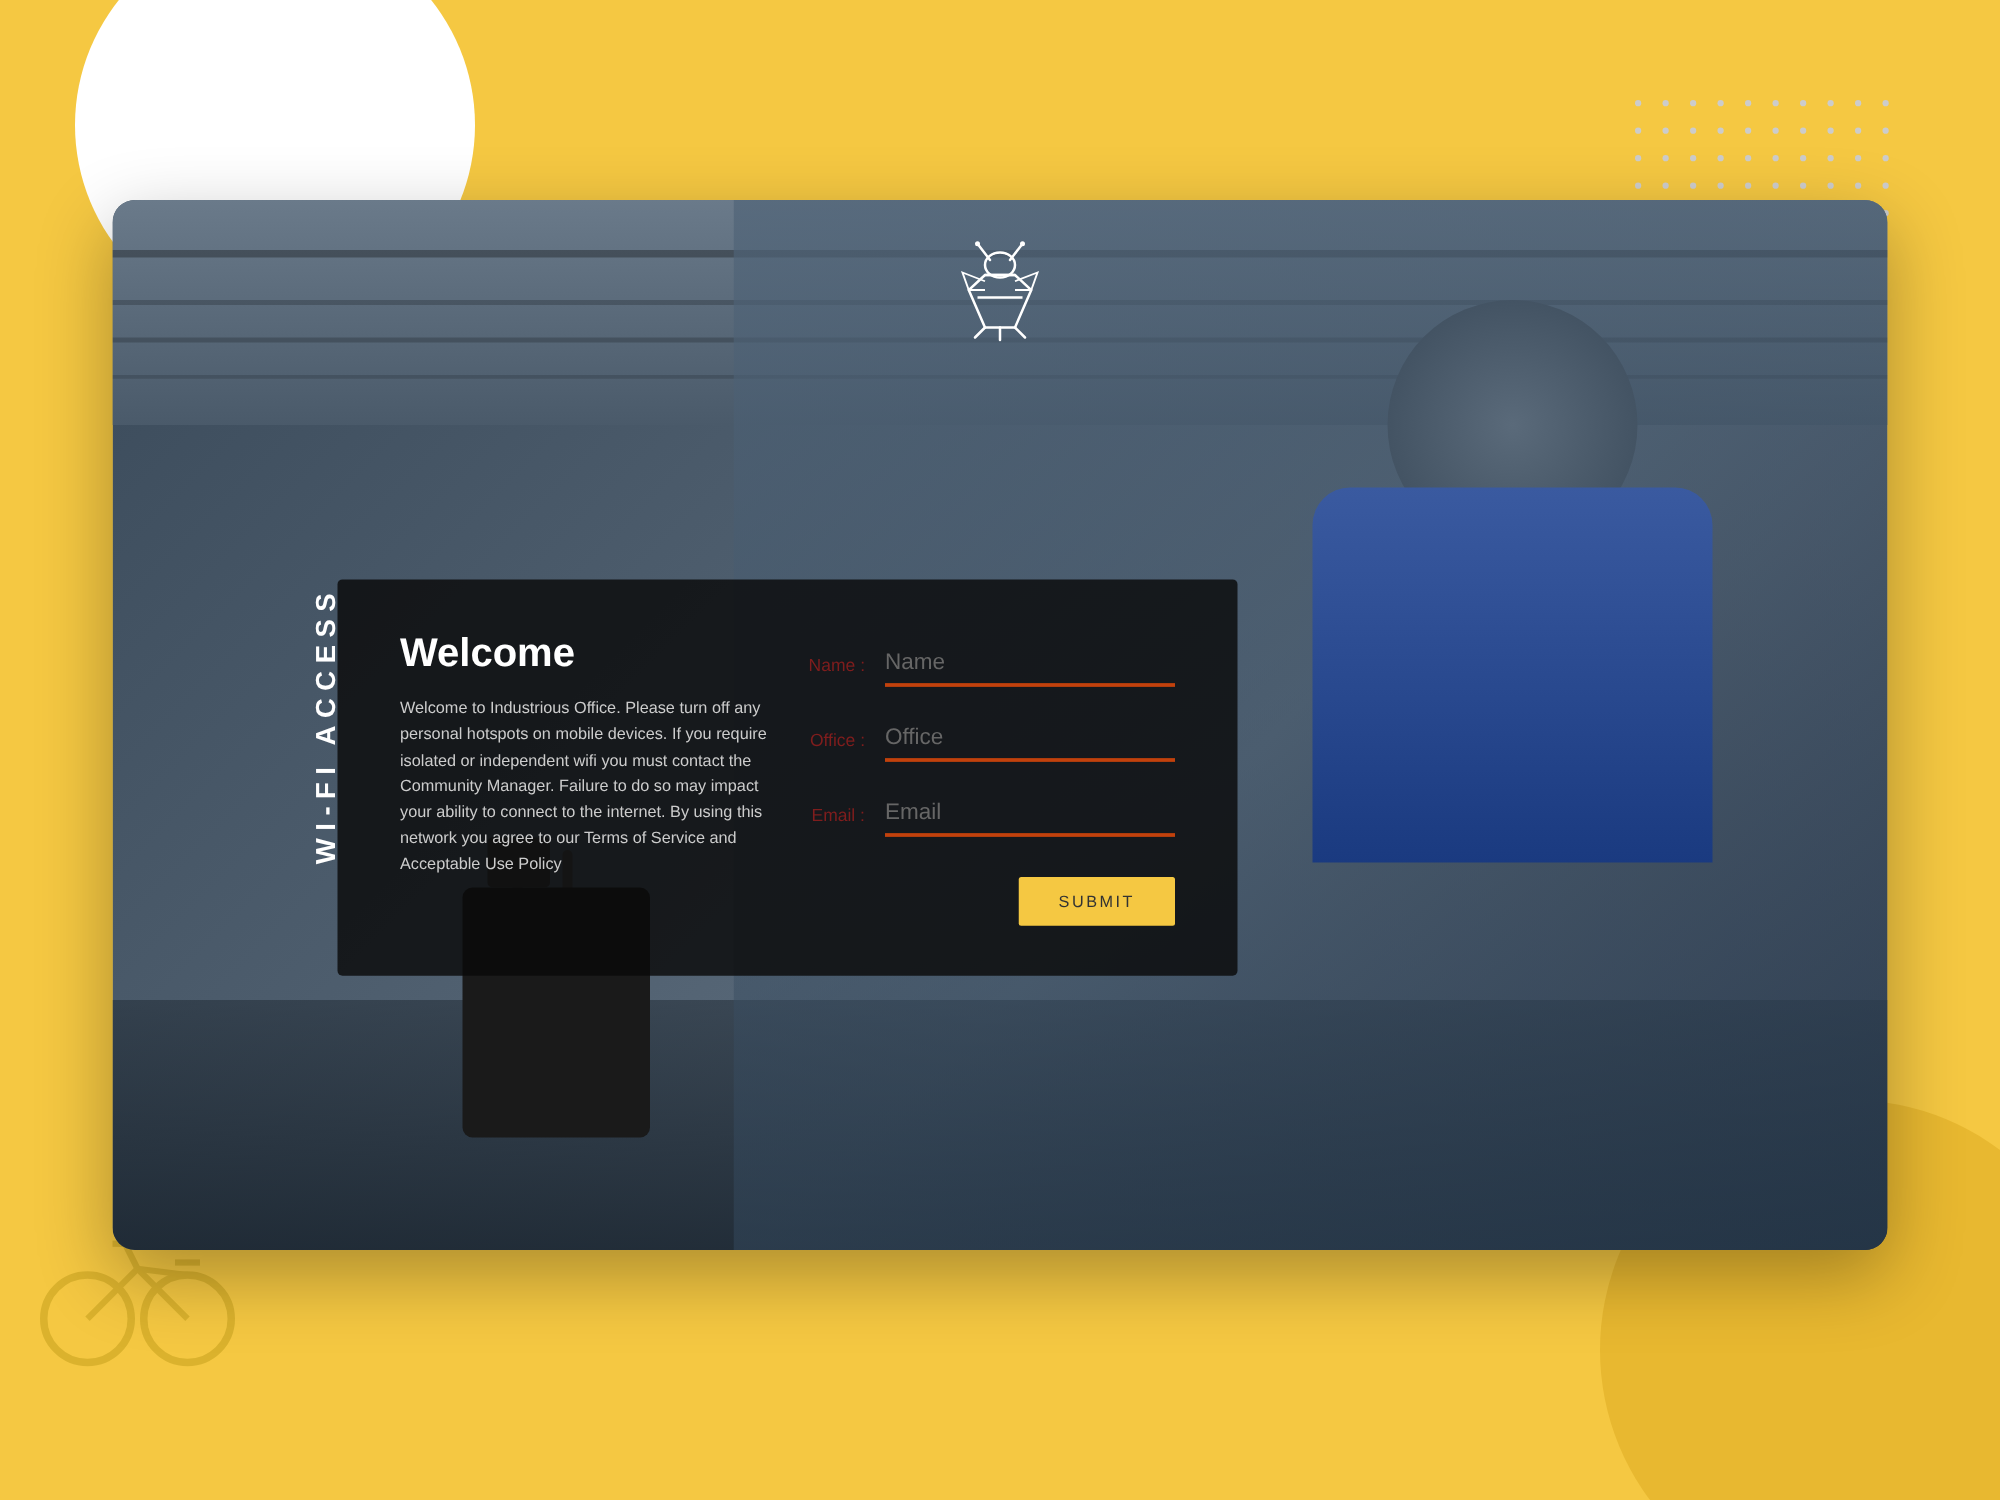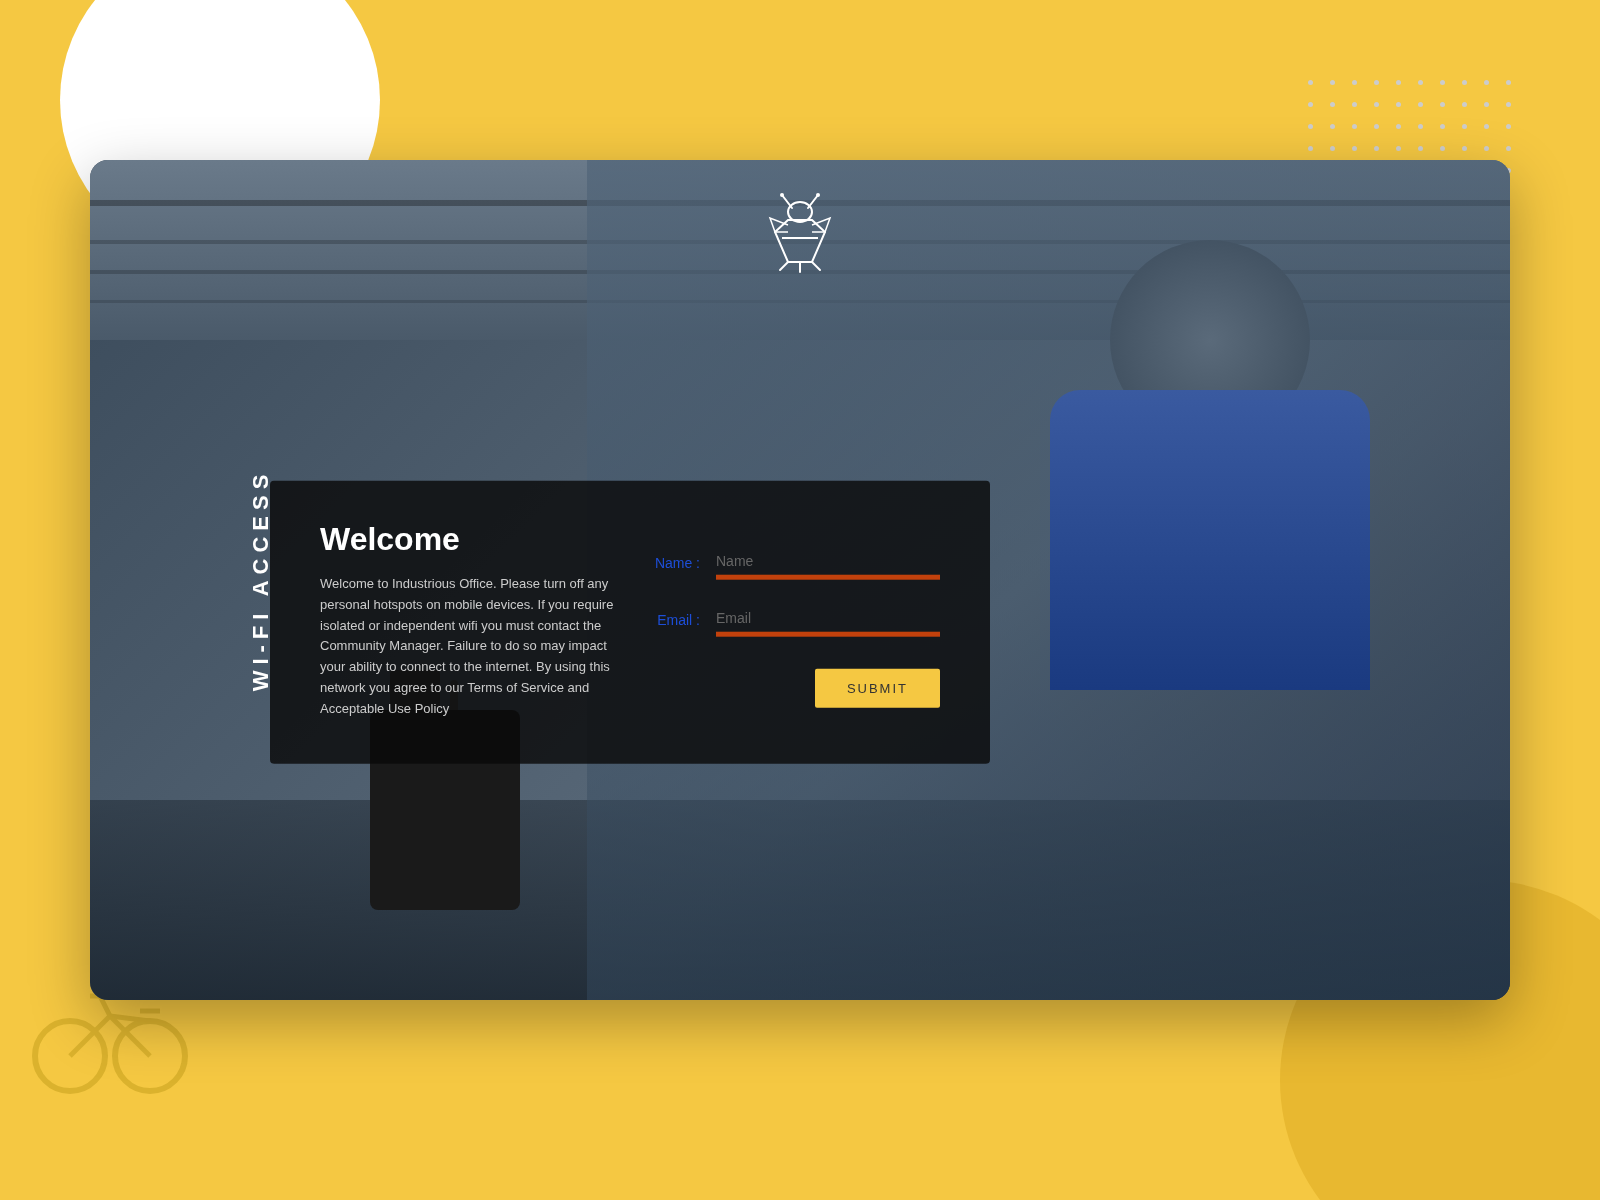--- a/index.html
+++ b/index.html
@@ -153,34 +153,34 @@
       padding-top: 10px;
     }
 
     .form-group {
       display: flex;
       align-items: center;
       margin-bottom: 24px;
     }
 
     .form-label {
-      color: #1d4ed8;
+      color: #7f1d1d;
       font-size: 14px;
       min-width: 70px;
       text-align: right;
       margin-right: 16px;
     }
 
     .form-input {
       flex: 1;
       background: transparent;
       border: none;
-      border-bottom: 5px solid #c2410c;
+      border-bottom: 3px solid #c2410c;
       color: #aaa;
-      font-size: 14px;
+      font-size: 18px;
       padding: 6px 0;
       outline: none;
     }
 
     .form-input::placeholder {
       color: #666;
     }
 
     .submit-btn {
       display: block;
@@ -339,20 +339,24 @@
         <h1 class="welcome-heading">Welcome</h1>
         <p class="welcome-text">Welcome to Industrious Office. Please turn off any personal hotspots on mobile devices. If you require isolated or independent wifi you must contact the Community Manager. Failure to do so may impact your ability to connect to the internet. By using this network you agree to our Terms of Service and Acceptable Use Policy</p>
       </div>
 
       <div class="right-content">
         <div class="form-group">
           <label class="form-label">Name :</label>
           <input class="form-input" type="text" placeholder="Name" style="">
         </div>
         <div class="form-group">
+          <label class="form-label">Office :</label>
+          <input class="form-input" type="text" placeholder="Office" style="">
+        </div>
+        <div class="form-group">
           <label class="form-label">Email :</label>
           <input class="form-input" type="email" placeholder="Email" style="">
         </div>
         <button class="submit-btn">SUBMIT</button>
       </div>
     </div>
   </div>
 
 </div>
 

